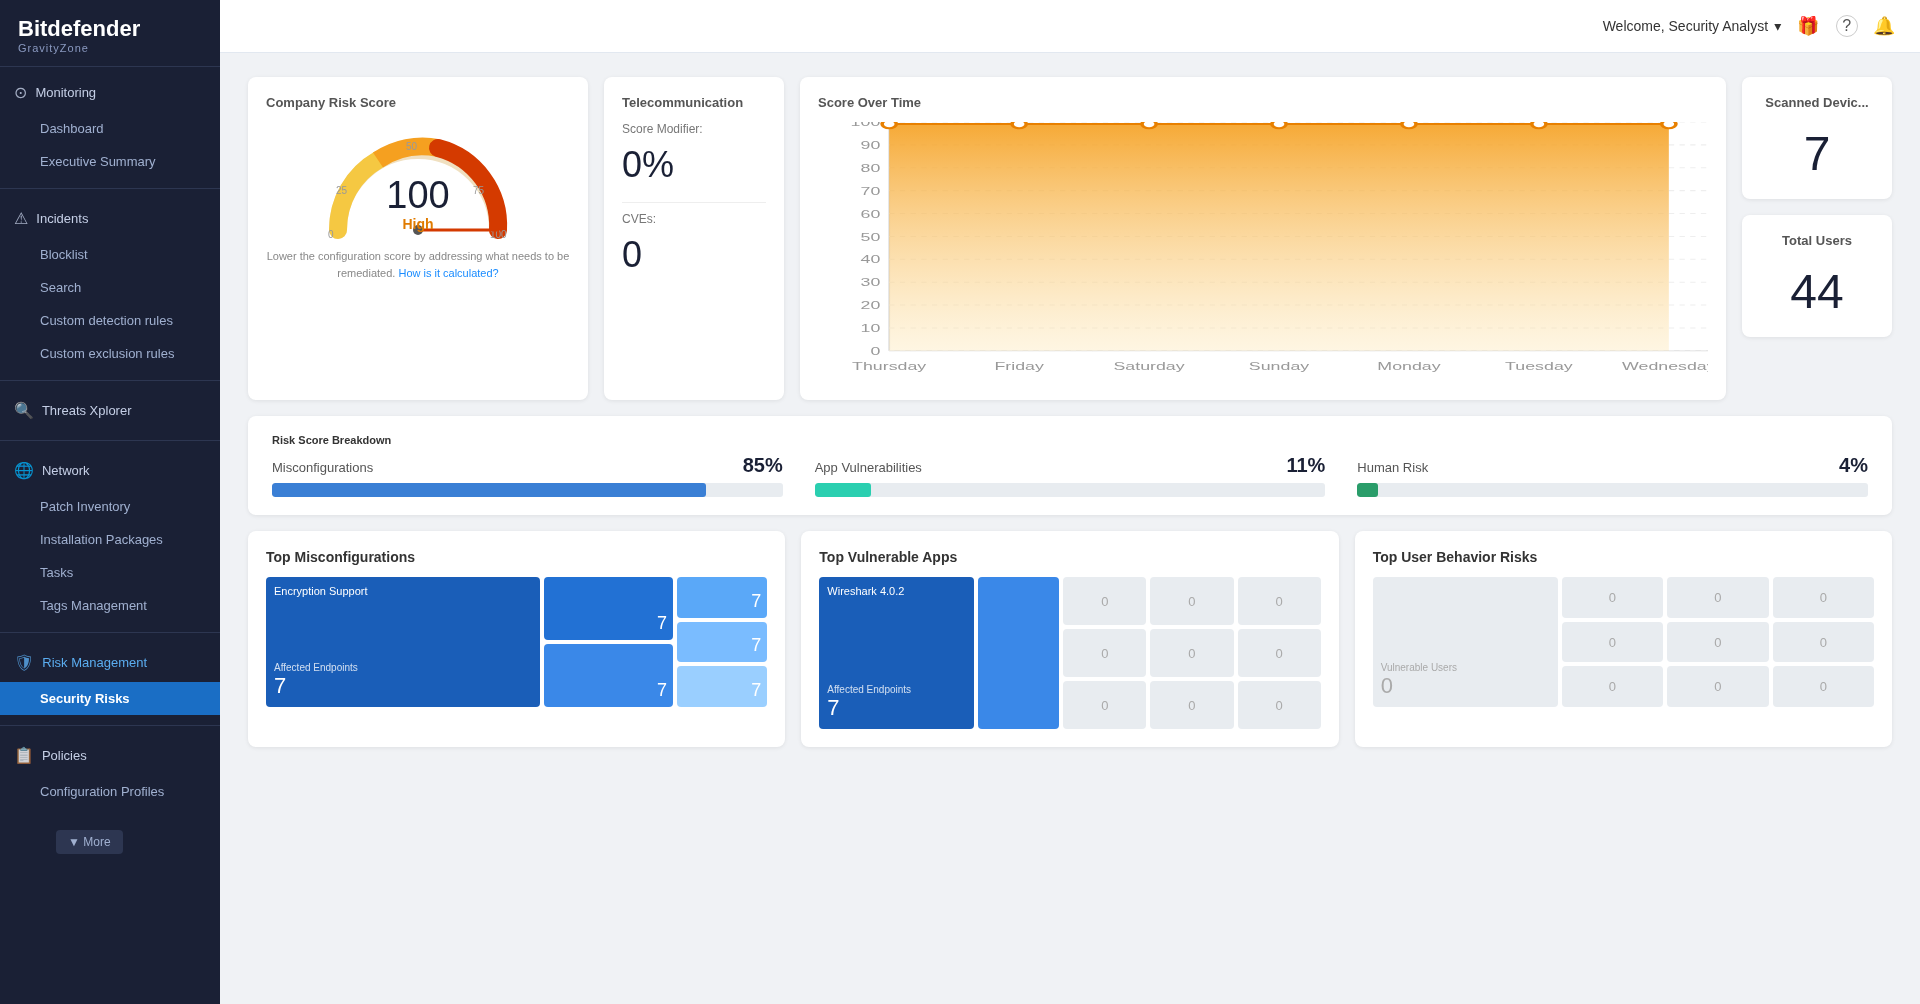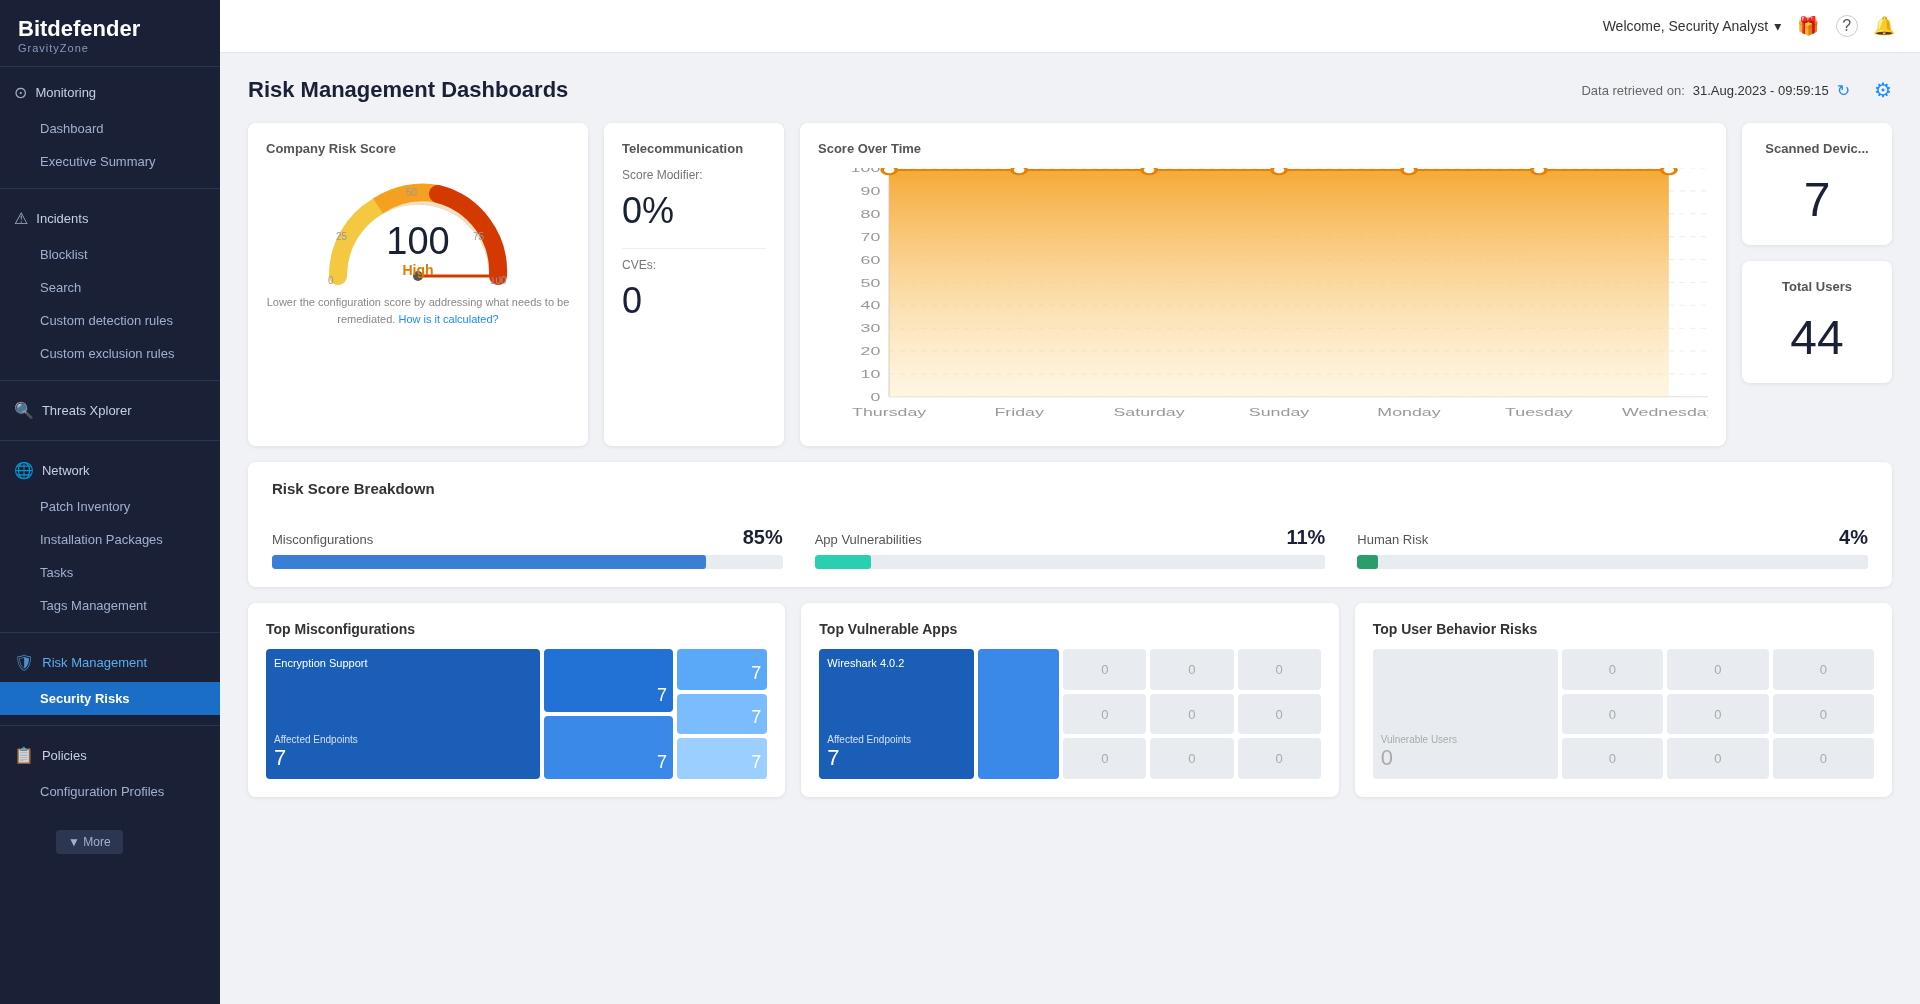--- a/index.html
+++ b/index.html
@@ -220,24 +220,24 @@
 
     
     .breakdown-card {
       background: #fff;
       border-radius: 8px;
       padding: 18px 24px;
       box-shadow: 0 1px 4px rgba(0,0,0,0.08);
       margin-bottom: 16px;
     }
     .breakdown-title {
-      font-size: 15px;
+      font-size: 11px;
       font-weight: 600;
       color: #333;
-      margin-bottom: 29px;
+      margin-bottom: 8px;
     }
     .breakdown-items {
       display: flex;
       gap: 32px;
     }
     .breakdown-item {
       flex: 1;
     }
     .breakdown-item-header {
       display: flex;
@@ -396,31 +396,20 @@
       <span>Welcome, Security Analyst</span>
       <span>▾</span>
     </div>
     <span class="topbar-icon">🎁</span>
     <span class="topbar-icon" style="font-size:16px; border:1px solid #ccc; border-radius:50%; width:22px; height:22px; display:flex; align-items:center; justify-content:center;">?</span>
     <span class="topbar-icon">🔔</span>
   </div>
 
   <div class="page-body">
 
-    <div class="page-header">
-      <h1 class="page-title">Risk Management Dashboards</h1>
-      <div style="display:flex; align-items:center; gap:24px;">
-        <div class="data-retrieved">
-          <span>Data retrieved on:</span>
-          <span style="font-weight:500;color:#333;">31.Aug.2023 - 09:59:15</span>
-          <span class="refresh-icon">↻</span>
-        </div>
-        <span style="font-size:20px; color:#1a8cff; cursor:pointer;">⚙</span>
-      </div>
-    </div>
 
     <div class="cards-row">
 
       <div class="card risk-score-card">
         <div class="card-title">Company Risk Score</div>
         <div class="gauge-container">
           <div class="gauge-svg-wrap">
             <svg viewBox="0 0 200 110" width="200" height="110">
 
               <path d="M 20 100 A 80 80 0 0 1 180 100" fill="none" stroke="#f0e0c0" stroke-width="18" stroke-linecap="round"></path>
@@ -597,21 +586,21 @@
               <span>7</span>
             </div>
             <div style="flex:1; background:#7abcff; border-radius:4px; display:flex; align-items:flex-end; justify-content:flex-end; padding:6px; color:#fff; font-size:18px; font-weight:300;">7</div>
             <div style="flex:1; background:#9acfff; border-radius:4px; display:flex; align-items:flex-end; justify-content:flex-end; padding:6px; color:#fff; font-size:18px; font-weight:300;">7</div>
           </div>
         </div>
       </div>
 
       <div class="bottom-card">
         <div class="bottom-card-title">Top Vulnerable Apps</div>
-        <div style="display:flex; gap:4px; height:130px;">
+        <div style="display:flex; gap:4px; height:152px;">
           <div style="display:flex; flex-direction:column; flex:2; background:#1a5eb8; border-radius:4px; padding:8px; color:#fff; justify-content:space-between; min-width:0;">
             <span style="font-size:11px;">Wireshark 4.0.2</span>
             <div>
               <div style="font-size:10px; opacity:0.8;">Affected Endpoints</div>
               <div style="font-size:22px; font-weight:300;">7</div>
             </div>
           </div>
           <div style="flex:1; background:#3a88e8; border-radius:4px; display:flex; align-items:flex-end; justify-content:flex-end; padding:6px; color:#fff; font-size:22px; font-weight:300;">
             <span></span>
           </div>

